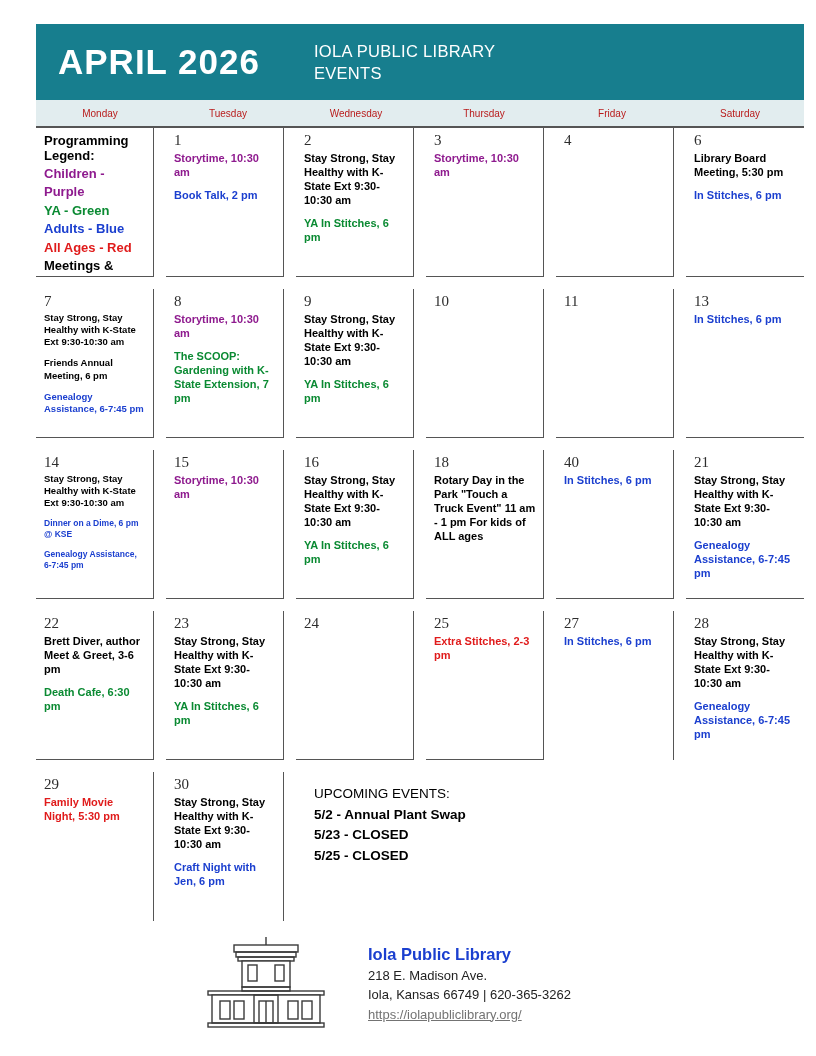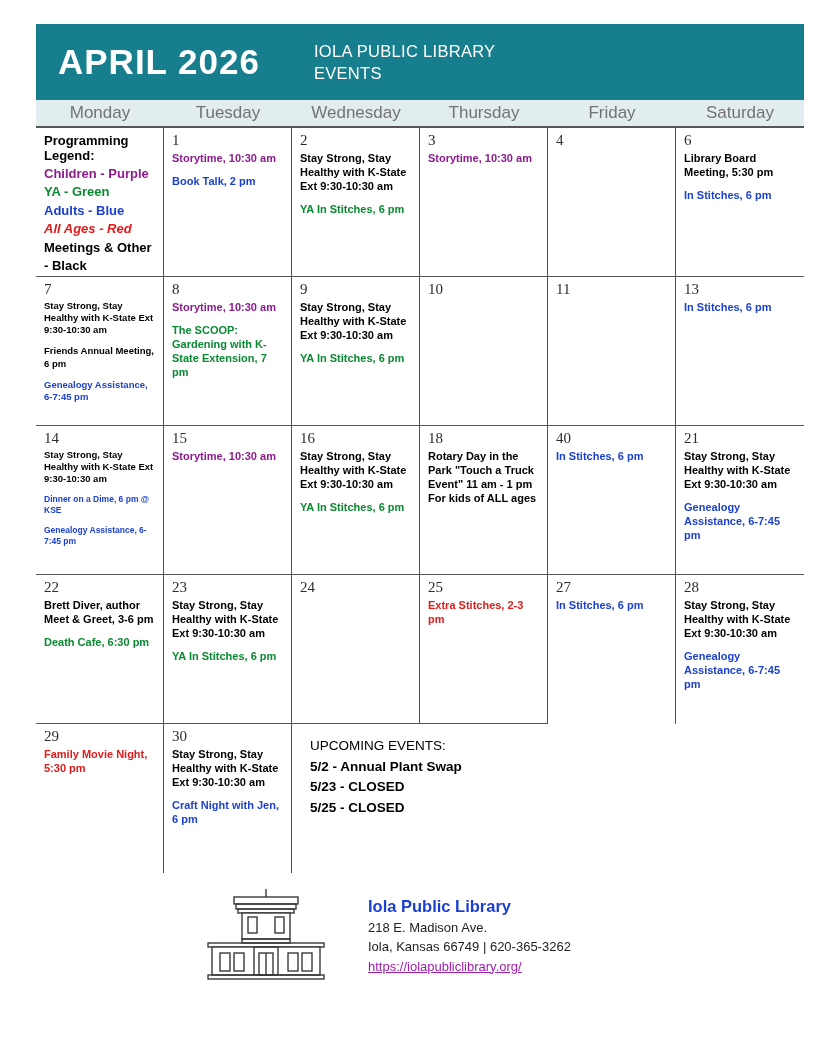--- a/index.html
+++ b/index.html
@@ -48,30 +48,31 @@
     display: grid;
     grid-template-columns: repeat(6, 1fr);
     background: #e2edef;
     height: 27px;
     border-bottom: 1px solid #555;
   }
   .daynames div {
     display: flex;
     align-items: center;
     justify-content: center;
-    font-size: 17px;
-    color: #737373;
+    font-size: 10px;
+    color: #b91c1c;
   }
 
   
   .grid {
     display: grid;
     grid-template-columns: repeat(6, 1fr);
     grid-auto-rows: 149px;
     border-top: 1px solid #555;
+    gap: 12px;
   }
   .cell {
     border-right: 1px solid #555;
     border-bottom: 1px solid #555;
     padding: 5px 7px 2px 8px;
     overflow: hidden;
     position: relative;
   }
   .cell:nth-child(6n) { border-right: none; }
   .grid .cell:nth-child(-n+6) { border-top: none; }
@@ -115,21 +116,21 @@
   
   .footer {
     display: flex;
     align-items: flex-start;
     padding: 10px 0 0 150px;
   }
   .lib-svg { width: 160px; height: 100px; flex: none; }
   .footer-text { margin-left: 22px; padding-top: 14px; }
   .footer-name { font-size: 16.5px; font-weight: bold; color: #1b3fcf; margin-bottom: 3px; }
   .footer-addr { font-size: 13px; color: #222; line-height: 1.45; }
-  .footer-url { font-size: 13px; color: #a21caf; text-decoration: underline; }
+  .footer-url { font-size: 13px; color: #737373; text-decoration: underline; }
 </style>
 </head>
 <body>
 
 <div class="page">
 
   <div class="header">
     <div class="header-month">APRIL 2026</div>
     <div class="header-title">IOLA PUBLIC LIBRARY EVENTS</div>
   </div>
@@ -142,21 +143,21 @@
     <div>Friday</div>
     <div>Saturday</div>
   </div>
 
   <div class="grid" id="calendar-grid">
       <div class="cell" style="grid-column: span 1;">
         <div class="legend-title">Programming Legend:</div>
         <div class="legend-line" style="color: rgb(142, 26, 142);">Children - Purple</div>
         <div class="legend-line" style="color: rgb(10, 138, 50);">YA - Green</div>
         <div class="legend-line" style="color: rgb(27, 63, 207);">Adults - Blue</div>
-        <div class="legend-line" style="color: rgb(224, 27, 27); font-style: italic;">All Ages - Red</div>
+        <div class="legend-line" style="color: rgb(224, 27, 27);">All Ages - Red</div>
         <div class="legend-line" style="color: rgb(0, 0, 0);">Meetings &amp; Other - Black</div>
       </div>
       <div class="cell">
         <div class="daynum">1</div>
         <div class="ev purple">Storytime, 10:30 am</div>
         <div class="ev blue">Book Talk, 2 pm</div>
       </div>
       <div class="cell">
         <div class="daynum">2</div>
         <div class="ev black">Stay Strong, Stay Healthy with K-State Ext 9:30-10:30 am</div>

